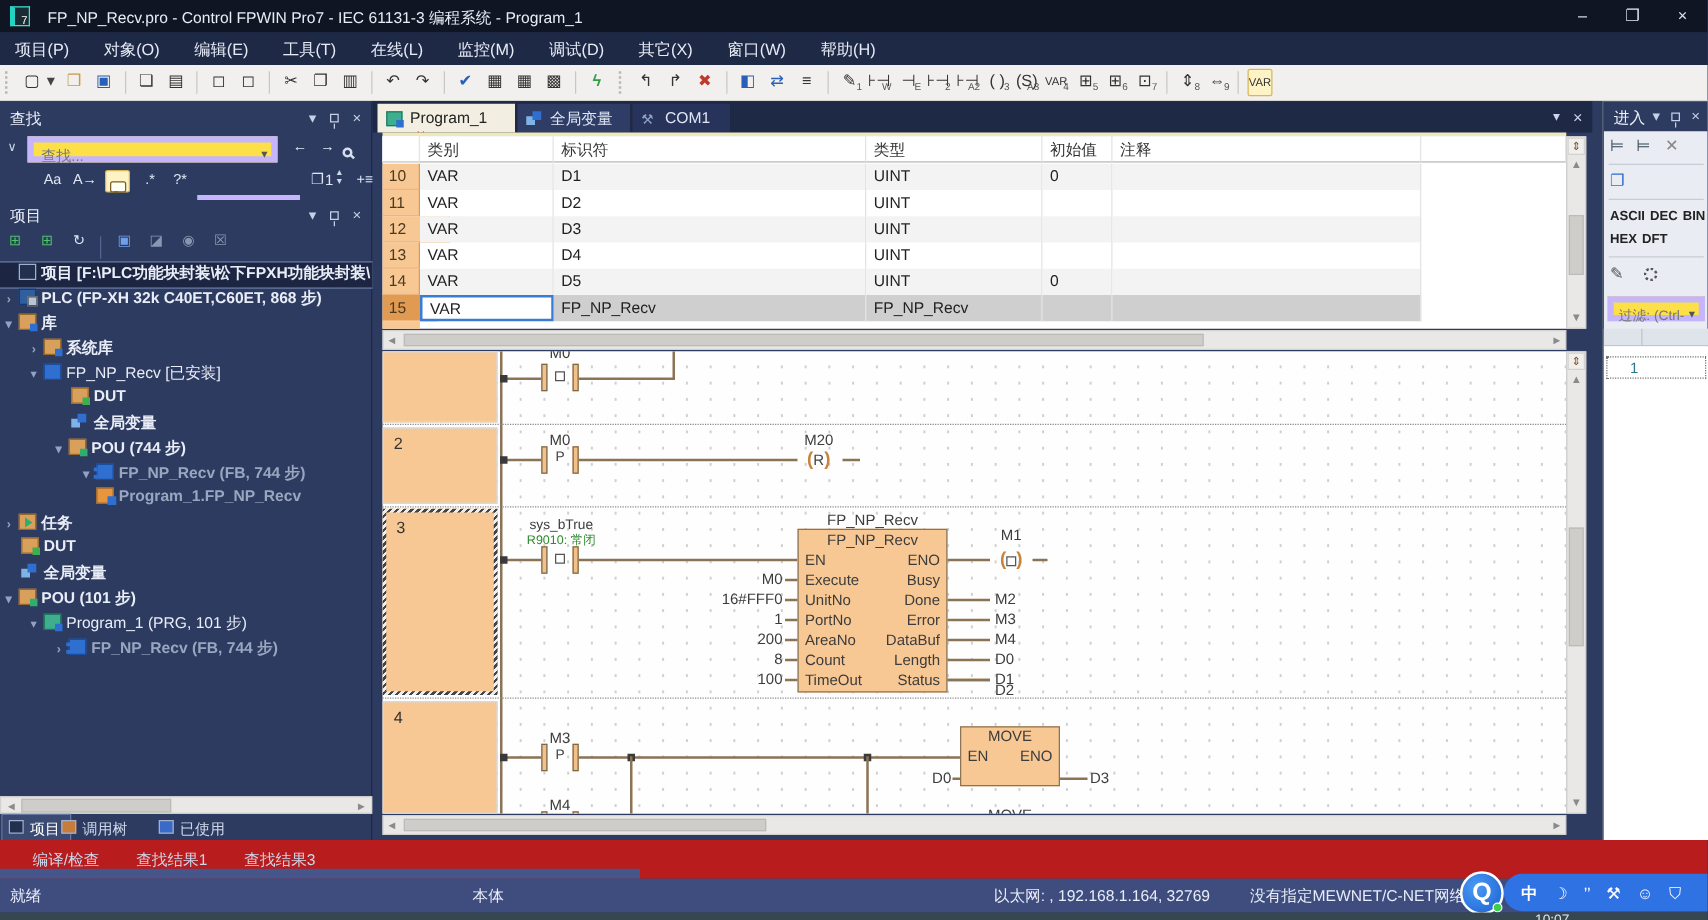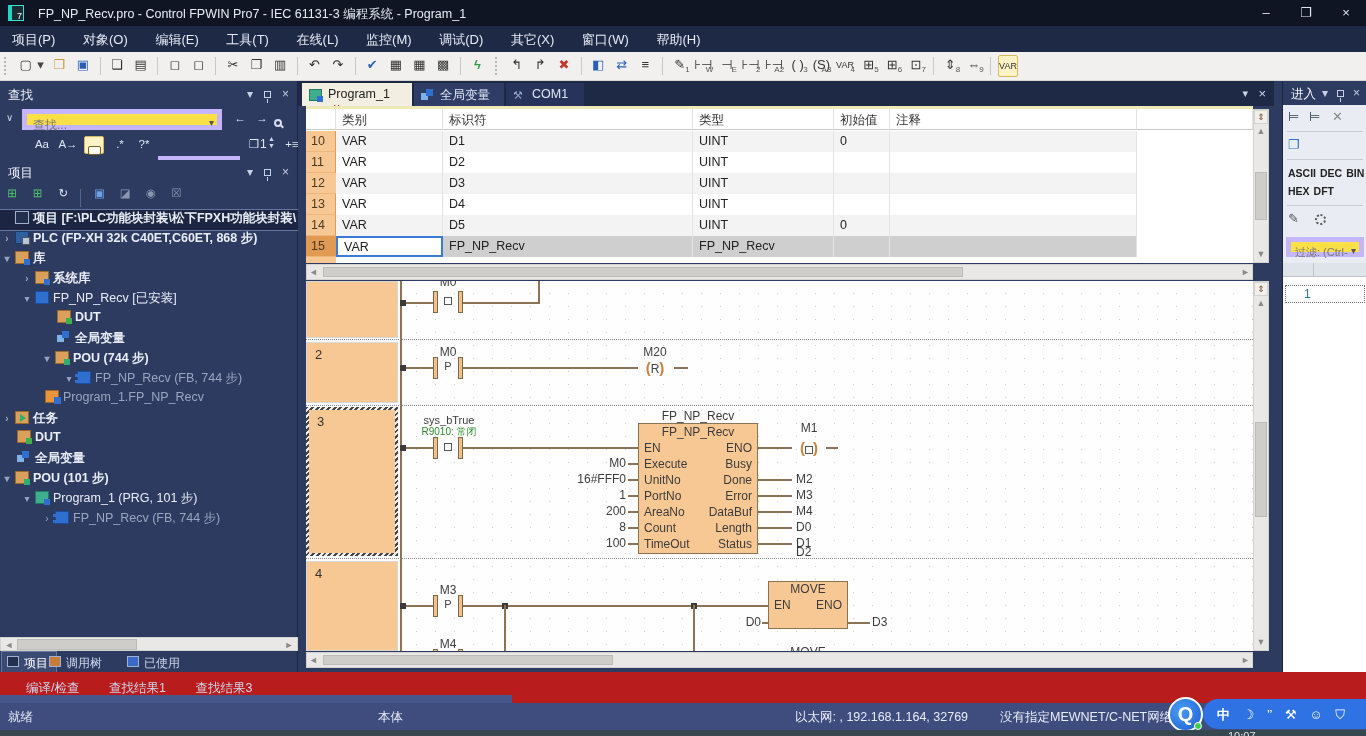--- a/index.html
+++ b/index.html
@@ -35,21 +35,21 @@
   .combo .car{position:absolute;right:3px;top:3px;color:#555;font-size:10px}
   .fbtn{display:inline-block;height:20px;min-width:20px;text-align:center;line-height:19px;color:#dfe6f4;font-size:11.5px;vertical-align:top;margin-left:2px}
   .mag{display:inline-block;width:8px;height:8px;border:2px solid #d6deef;border-radius:50%;position:relative;vertical-align:middle}
   .mag::after{content:"";position:absolute;width:5px;height:2px;background:#d6deef;transform:rotate(45deg);right:-4px;bottom:-2px}
   .bub{display:inline-block;width:13px;height:9px;border:1px solid #7a5f1d;border-radius:2px;background:#fffef5;position:relative;vertical-align:middle}
   .bub::after{content:"";position:absolute;left:2px;bottom:-4px;border:2px solid transparent;border-top-color:#7a5f1d}
   .treerow{position:absolute;left:0;width:298px;height:20px;color:#e9edf7;font-size:12.5px;white-space:nowrap}
   .treerow .chev{display:inline-block;width:14px;color:#93a2c4;font-size:10px;text-align:center}
   .tico{display:inline-block;width:14px;height:13px;margin:0 4px 0 1px;vertical-align:-2px;position:relative}
   .bold{font-weight:bold}
-  .grayt{color:#9aa6c0;font-weight:normal}
+  .grayt{color:#9aa6c0;font-weight:bold}
   .selrow{background:#1c2642;outline:1px solid #66779f}
   
   .i-proj{background:#23304d;border:1px solid #9fb0d0}
   .i-plc{background:#2f5f9e;border:1px solid #163a6b}.i-plc::after{content:"";position:absolute;right:-2px;bottom:-2px;width:6px;height:6px;background:#b9c4d8;border:1px solid #555}
   .i-lib{background:#d9a05c;border:1px solid #9a6a2d}.i-lib::after{content:"";position:absolute;right:-2px;bottom:-2px;width:6px;height:6px;background:#2f6fd0}
   .i-book{background:#2f6fd0;border:1px solid #1b4d9e}
   .i-dut{background:#d9a05c;border:1px solid #9a6a2d}.i-dut::after{content:"";position:absolute;right:-2px;bottom:-2px;width:6px;height:6px;background:#3fae4f}
   .i-gvl{background:transparent}.i-gvl::before{content:"";position:absolute;left:0;top:4px;width:7px;height:7px;background:#7fb3e8}.i-gvl::after{content:"";position:absolute;left:5px;top:0;width:7px;height:7px;background:#2f6fd0}
   .i-pou{background:#d9a05c;border:1px solid #9a6a2d}.i-pou::after{content:"";position:absolute;right:-2px;bottom:-2px;width:6px;height:6px;background:#2fae6f}
   .i-fb{background:#2f6fd0;border:1px solid #1b4d9e}.i-fb::before{content:"";position:absolute;left:-3px;top:2px;width:3px;height:3px;background:#2f6fd0}.i-fb::after{content:"";position:absolute;left:-3px;top:8px;width:3px;height:3px;background:#2f6fd0}
@@ -260,21 +260,21 @@
     </div>
     <div class="treerow bold" style="top:249px;padding-left:56px">
       <span class="tico i-gvl"></span><span>全局变量</span>
     </div>
     <div class="treerow bold" style="top:269px;padding-left:40px">
       <span class="chev">▾</span><span class="tico i-pou"></span><span>POU (744 步)</span>
     </div>
     <div class="treerow grayt" style="top:289px;padding-left:62px">
       <span class="chev">▾</span><span class="tico i-fb"></span><span>FP_NP_Recv (FB, 744 步)</span>
     </div>
-    <div class="treerow grayt" style="top:309px;padding-left:44px">
+    <div class="treerow grayt" style="top:309px;padding-left:76px">
       <span class="tico i-inst"></span><span>Program_1.FP_NP_Recv</span>
     </div>
     <div class="treerow bold" style="top:329px">
       <span class="chev">›</span><span class="tico i-task"></span><span>任务</span>
     </div>
     <div class="treerow bold" style="top:349px;padding-left:16px">
       <span class="tico i-dut"></span><span>DUT</span>
     </div>
     <div class="treerow bold" style="top:369px;padding-left:16px">
       <span class="tico i-gvl"></span><span>全局变量</span>

